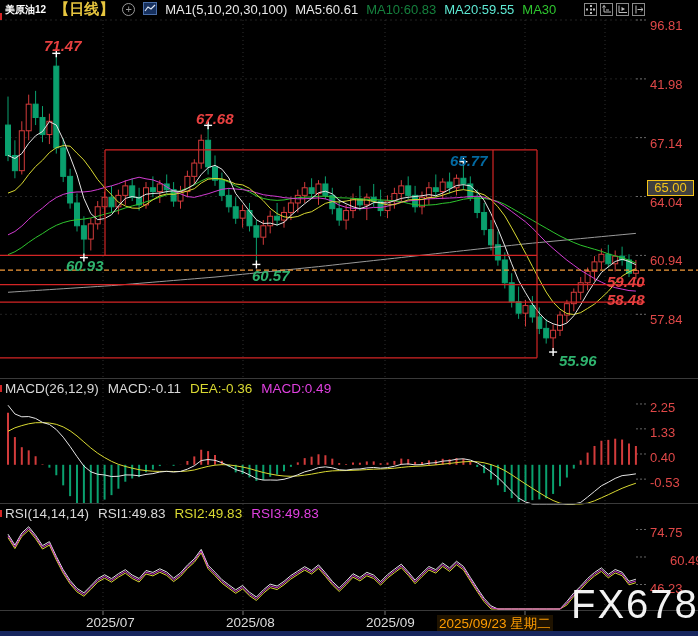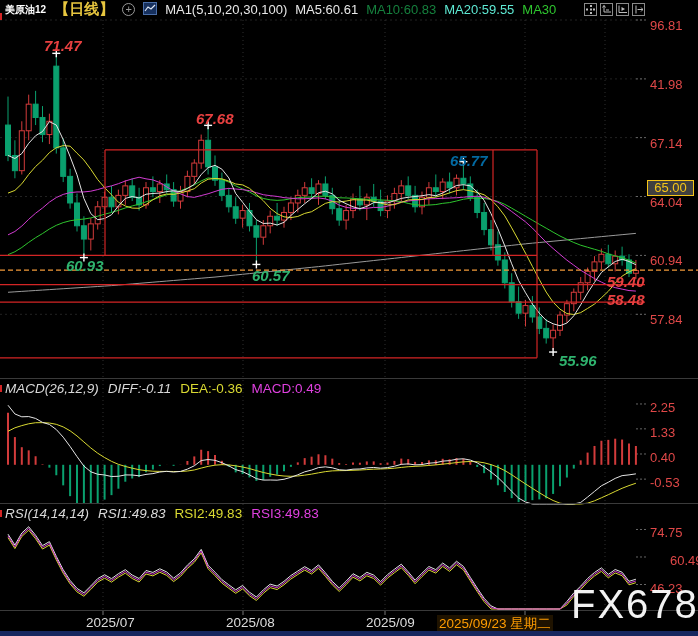--- a/index.html
+++ b/index.html
@@ -16,21 +16,21 @@
   .circle-plus { width:13px; height:13px; border:1px solid #999; border-radius:50%;
     color:#999; font-size:11px; line-height:11px; text-align:center; }
   .toolicons { position:absolute; top:3px; left:584px; display:flex; gap:3px; z-index:6; }
   .tool { width:13px; height:13px; border:1px solid #8a8a8a; background:#000;
     display:flex; align-items:center; justify-content:center; }
   .tick { position:absolute; left:650px; color:#e04848; font-size:13px; z-index:1; }
   .settle { position:absolute; left:647px; width:47px; height:16px; border:1px solid #f5c518;
     color:#f5c518; background:#404040; font-size:13px; line-height:14px; text-align:center; z-index:3; }
   .ann { position:absolute; font-size:15px; font-weight:bold; z-index:4; white-space:nowrap;font-style:italic; }
   .phdr { position:absolute; left:5px; font-size:13.5px; white-space:nowrap; z-index:5; display:flex; gap:9px; }
-  .phdr .w { color:#d8d8d8;font-style:italic; } .phdr .y { color:#d9d932; } .phdr .m { color:#e040e0; }
+  .phdr .w { color:#d8d8d8; } .phdr .y { color:#d9d932; } .phdr .m { color:#e040e0; }
   .sep { position:absolute; left:0; width:698px; height:1px; background:#3a3a3a; z-index:2; }
   .datebar { position:absolute; left:0; top:611px; width:698px; height:21px; z-index:5; }
   .dlabel { position:absolute; top:4px; font-size:13.5px; color:#dcdcdc; white-space:nowrap; }
   .dlabel.hl { color:#ff9d00; background:rgba(255,157,0,0.12); padding:0 2px; }
   .wm { position:absolute; left:571px; top:582px; font-size:40px; color:#ffffff;
     letter-spacing:2px; z-index:9; opacity:0.95; }
   .bottombar { position:absolute; left:0; top:631px; width:698px; height:5px; background:#17275f; z-index:6; }
   .edgemark { position:absolute; left:0; width:2px; height:7px; background:#d32525; z-index:4; }
 </style>
 </head>
@@ -425,21 +425,21 @@
         </svg>
     </span>
   </div>
 
   <div class="sep" style="top:378px"></div>
   <div class="sep" style="top:503px"></div>
   <div class="sep" style="top:610px"></div>
 
   <div class="phdr" style="top:381px">
     <span class="w">MACD(26,12,9)</span>
-    <span class="w">DIFF:-0.11</span>
+    <span class="w">MACD:-0.11</span>
     <span class="y">DEA:-0.36</span>
     <span class="m">MACD:0.49</span>
   </div>
 
   <div class="phdr" style="top:506px">
     <span class="w">RSI(14,14,14)</span>
     <span class="w">RSI1:49.83</span>
     <span class="y">RSI2:49.83</span>
     <span class="m">RSI3:49.83</span>
   </div>

